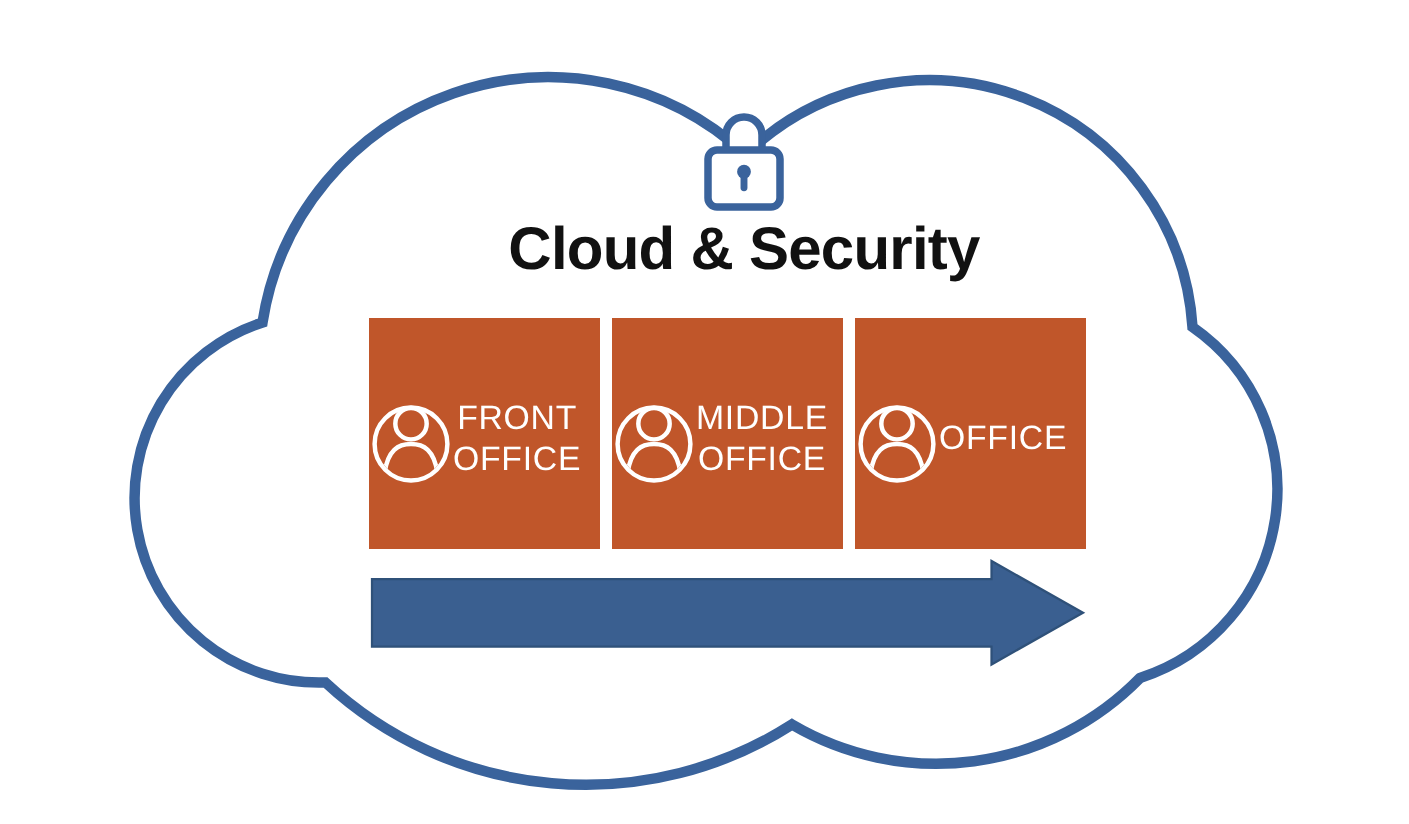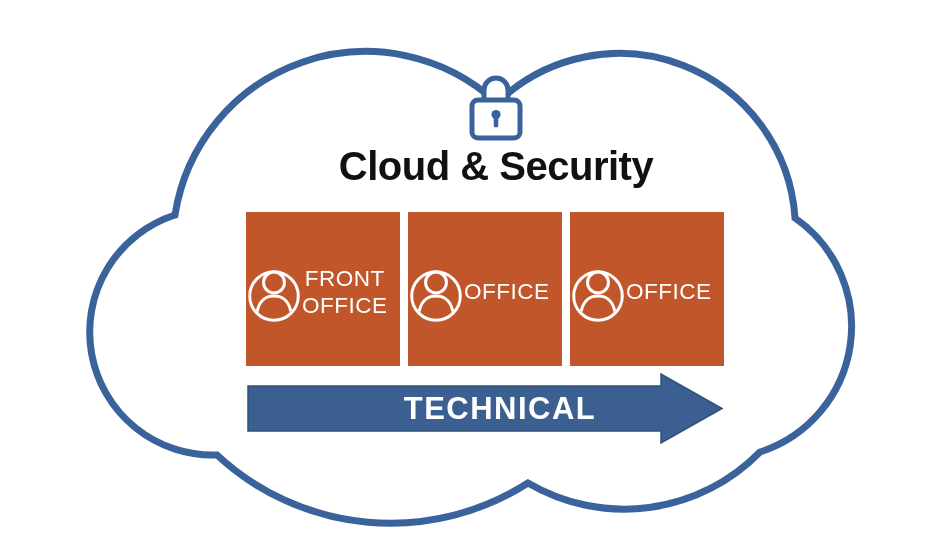--- a/index.html
+++ b/index.html
@@ -114,20 +114,21 @@
         <defs>
             <clipPath id="pc2">
               <circle cx="30" cy="30" r="24.4"></circle>
             </clipPath>
           </defs>
         <circle class="p-outer" cx="30" cy="30" r="26"></circle>
         <circle class="p-head" cx="30" cy="15.5" r="11.2"></circle>
         <path class="p-shoulders" clip-path="url(#pc2)" d="M 11 51 C 13.5 34 21 30 30 30 C 39 30 46.5 34 49 51"></path>
       </svg>
       <div class="box-label">
+        <span>MIDDLE</span>
         <span>OFFICE</span>
       </div>
     </div>
 
     <div class="box">
       <svg class="person" viewBox="0 0 60 60" aria-hidden="true">
         <defs>
             <clipPath id="pc3">
               <circle cx="30" cy="30" r="24.4"></circle>
             </clipPath>
@@ -136,15 +137,14 @@
         <circle class="p-head" cx="30" cy="15.5" r="11.2"></circle>
         <path class="p-shoulders" clip-path="url(#pc3)" d="M 11 51 C 13.5 34 21 30 30 30 C 39 30 46.5 34 49 51"></path>
       </svg>
       <div class="box-label">
         <span>OFFICE</span>
       </div>
     </div>
 
   </div>
 
-  <div class="arrow-label">TECHNICAL</div>
 
 </div>
 
 </body></html>

